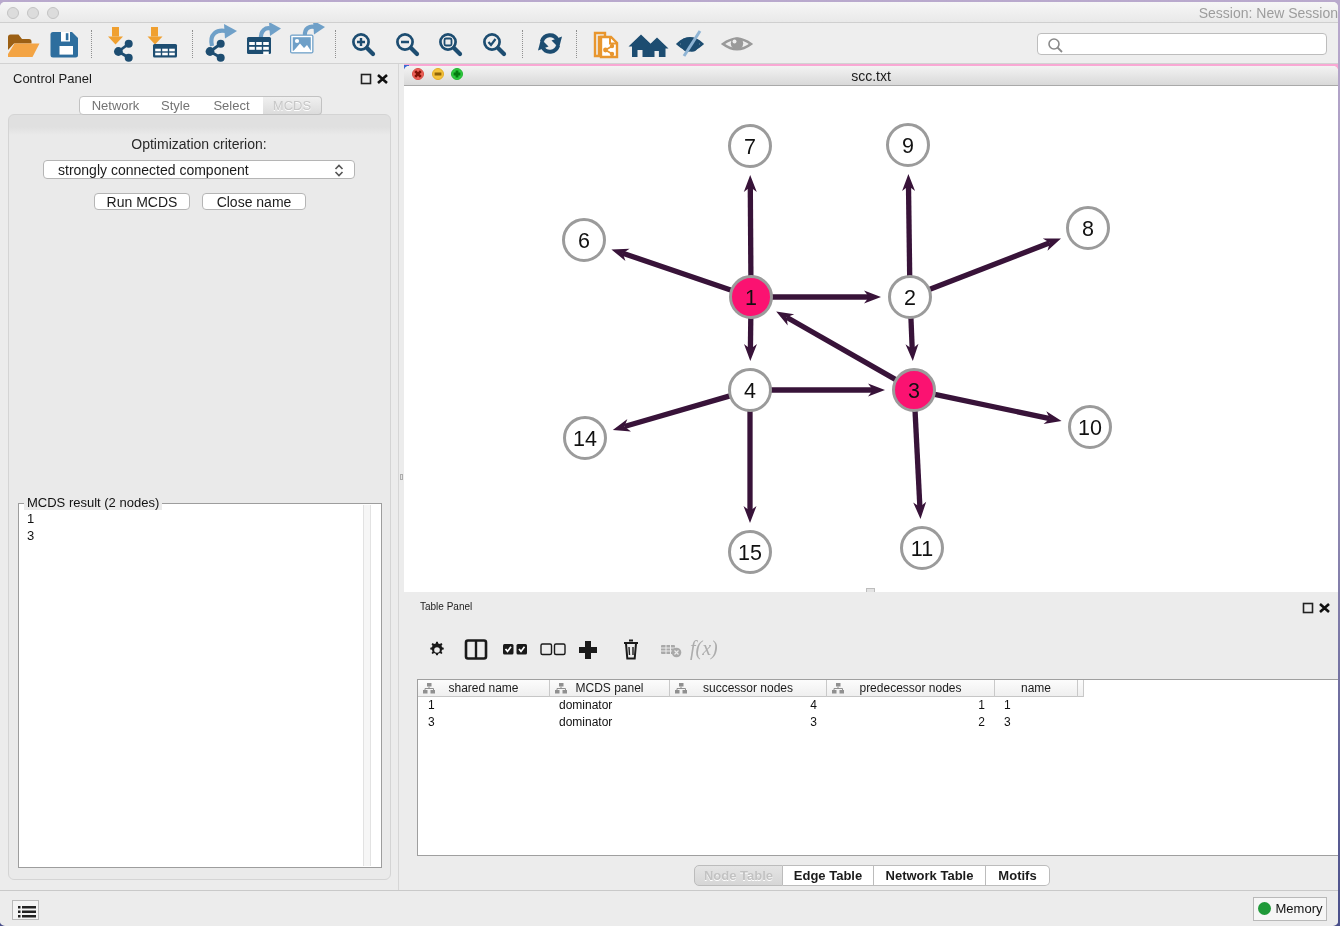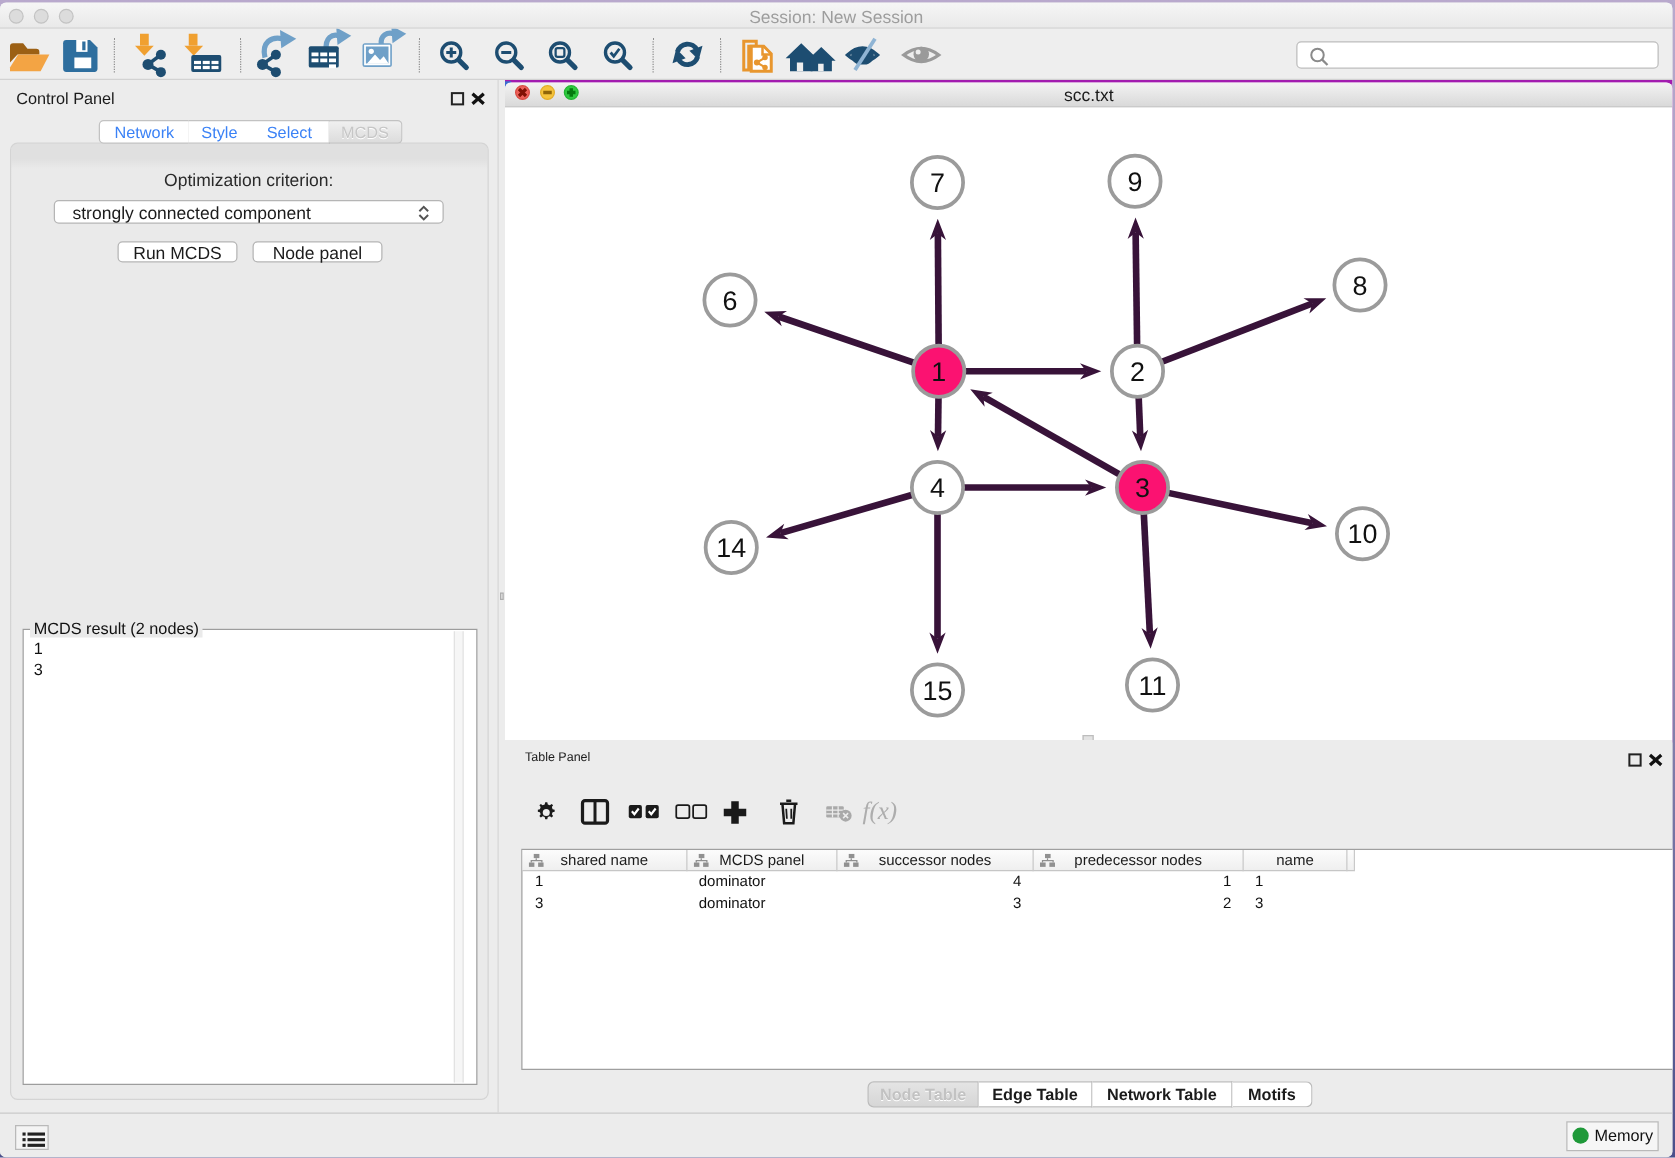--- a/index.html
+++ b/index.html
@@ -1,39 +1,39 @@
 <!DOCTYPE html>
 <html><head><meta charset="utf-8"><style>
 *{margin:0;padding:0;box-sizing:border-box}
 html,body{width:1340px;height:926px;overflow:hidden}
 body{background:linear-gradient(#b9a9cd,#9089b2 55%,#4a4f8a);font-family:"Liberation Sans",sans-serif;position:relative}
 #app{position:absolute;left:0;top:2px;width:1338px;height:924px;border-radius:5px;background:#ececec;overflow:hidden}
 .abs{position:absolute}
 
 #titlebar{position:absolute;left:0;top:0;width:100%;height:21px;background:linear-gradient(#f6f6f6,#e9e9e9);border-bottom:1px solid #cfcfcf}
 .tl{position:absolute;top:5px;width:12px;height:12px;border-radius:50%;background:#dcdcdc;border:1px solid #c3c3c3}
-#wintitle{position:absolute;top:3px;width:100%;text-align:center;font-size:14px;color:#9d9d9d}
+#wintitle{position:absolute;top:3px;width:100%;text-align:right;font-size:14px;color:#9d9d9d}
 
 #toolbar{position:absolute;left:0;top:21px;width:100%;height:41px;background:#eeeeee;border-bottom:1px solid #d2d2d2}
 .sep{position:absolute;top:7px;height:28px;border-left:1px dotted #909090}
 #searchbox{position:absolute;left:1037px;top:31px;width:290px;height:22px;background:#fff;border:1px solid #bdbdbd;border-radius:4px}
 
 #cpanel{position:absolute;left:0;top:62px;width:399px;height:826px;background:#ececec;border-right:1px solid #d6d6d6}
 #cpanel .hdr{position:absolute;left:13px;top:71px;font-size:13px;color:#1b1b1b}
-.tabrow .tab{position:absolute;height:19px;background:#fff;border:1px solid #c2c2c2;font-size:13px;font-weight:400;color:#3b82f6;text-align:center;line-height:18px}
+.tabrow .tab{position:absolute;height:19px;background:#fff;border:1px solid #c2c2c2;font-size:13px;font-weight:400;color:#737373;text-align:center;line-height:18px}
 #contentbox{position:absolute;left:8px;top:50px;width:383px;height:766px;border:1px solid #d4d4d4;border-radius:6px;background:linear-gradient(#e0e0e0 0px,#e0e0e0 12px,#eaeaea 20px,#eaeaea 100%)}
 #optlabel{position:absolute;left:0;top:72px;width:100%;text-align:center;font-size:14px;color:#2a2a2a}
 #dropdown{position:absolute;left:43px;top:96px;width:312px;height:19px;background:#fff;border:1px solid #b5b5b5;border-radius:4px;font-size:14px;color:#1b1b1b;line-height:18px;padding-left:14px}
 .btn{position:absolute;top:129px;height:17px;background:#fff;border:1px solid #b5b5b5;border-radius:4px;font-size:14px;color:#1b1b1b;text-align:center;line-height:16px}
 #groupbox{position:absolute;left:18px;top:439px;width:364px;height:365px;border:1px solid #9d9d9d;background:#fff}
 #grouplabel{position:absolute;left:24px;top:431px;background:#eaeaea;padding:0 3px;font-size:13px;color:#111}
 #mcdsres{position:absolute;left:8px;top:6px;font-size:13px;color:#111;line-height:17px}
 #gbtrack{position:absolute;right:10px;top:1px;width:8px;height:361px;background:#f6f6f6;border-left:1px solid #e2e2e2;border-right:1px solid #e2e2e2}
 
-#desktop{position:absolute;left:404px;top:62px;width:934px;height:530px;background:#a21caf}
+#desktop{position:absolute;left:404px;top:62px;width:934px;height:530px;background:#f9a8d4}
 #sccwin{position:absolute;left:0px;top:2px;width:934px;height:526px;background:#fff;border-radius:5px 5px 0 0}
 #scctitle{position:absolute;left:0;top:0;width:100%;height:20px;background:linear-gradient(#f3f3f3,#d9d9d9);border-bottom:1px solid #a9a9a9;border-radius:5px 5px 0 0}
 #scctitle .t{position:absolute;top:2px;width:100%;text-align:center;font-size:14px;color:#1b1b1b}
 .mac{position:absolute;top:2px;width:12px;height:12px;border-radius:50%}
 .mac svg{position:absolute;left:0;top:0;display:block}
 
 #tpanel{position:absolute;left:404px;top:590px;width:934px;height:298px;background:#ececec}
 #tpanel .hdr{position:absolute;left:16px;top:9px;font-size:10px;color:#1b1b1b}
 #ttable{position:absolute;left:13px;top:87px;width:998px;height:177px;background:#fff;border:1px solid #9f9f9f}
 #thead{position:absolute;left:0;top:0;width:666px;height:17px;border-right:1px solid #c9c9c9;background:linear-gradient(#fcfcfc,#efefef);border-bottom:1px solid #c6c6c6}
@@ -196,21 +196,21 @@
    <div class="tab" style="left:200px;top:32px;width:64px;border-left:none">Select</div>
    <div class="tab" style="left:263px;top:32px;width:59px;border-left:none;border-radius:0 4px 4px 0;background:linear-gradient(#f0f0f0,#dcdcdc);color:#c6c6c6;text-shadow:0 1px 0 #fff">MCDS</div>
   </div>
   <div id="dropdown">strongly connected component
     <svg style="position:absolute;right:10px;top:3px" width="10" height="13">
           <path d="M1.5,5 L5,1.5 L8.5,5 M1.5,8 L5,11.5 L8.5,8" fill="none" stroke="#555" stroke-width="1.6"></path>
         </svg>
   </div>
   <div id="optlabel">Optimization criterion:</div>
   <div class="btn" style="left:94px;width:96px">Run MCDS</div>
-  <div class="btn" style="left:202px;width:104px">Node panel</div>
+  <div class="btn" style="left:202px;width:104px">Close name</div>
   <div id="groupbox">
     <div id="mcdsres">1<br>3</div>
     <div id="gbtrack"></div>
   </div>
   <div id="grouplabel">MCDS result (2 nodes)</div>
  </div>
  <div class="abs" style="left:400px;top:472px;width:3px;height:6px;background:#e6e6e6;border:1px solid #adadad"></div>
  <div class="abs" style="left:404px;top:86px;width:1px;height:506px;background:#bfbfbf"></div>
  <div id="desktop">
   <div class="abs" style="left:-0.5px;top:0.5px;width:5px;height:5px;background:#3d6cd0"></div>

